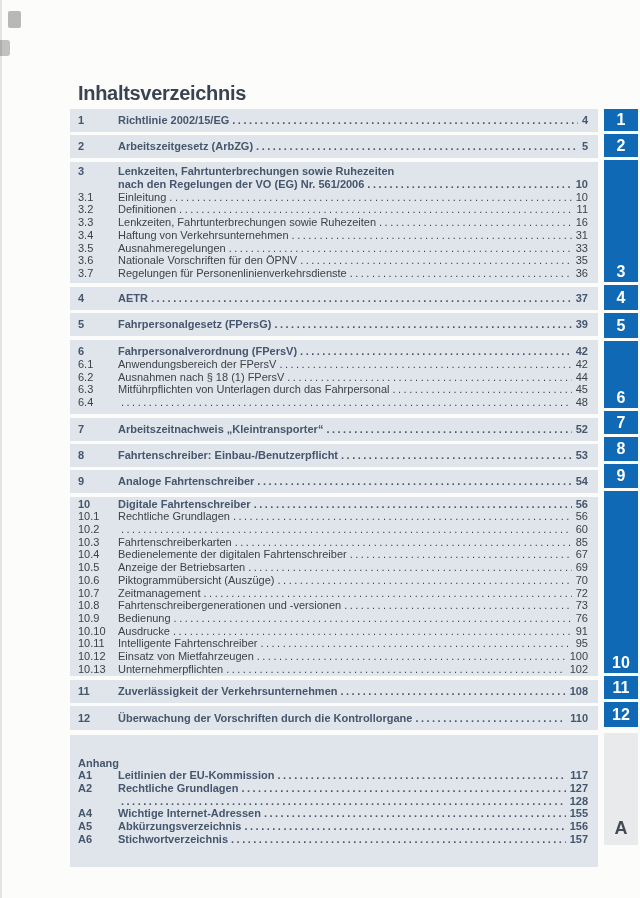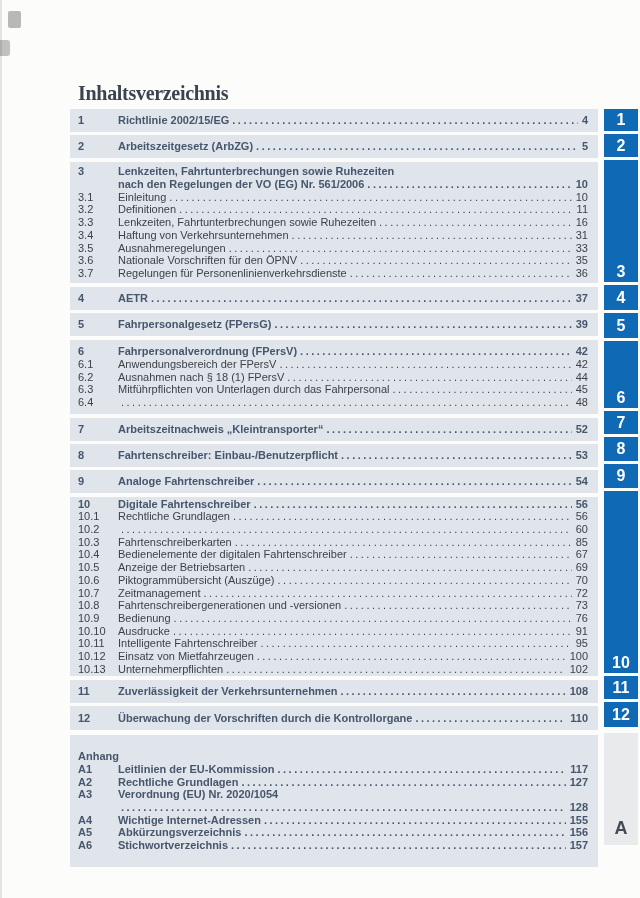--- a/index.html
+++ b/index.html
@@ -4,21 +4,21 @@
 <style>
   html,body{margin:0;padding:0;background:#fff;}
   .page{position:relative;width:640px;height:898px;background:#fcfcfb;overflow:hidden;
         font-family:"Liberation Sans",sans-serif;}
   .edge-shadow{position:absolute;left:0;top:0;width:2px;height:898px;background:#e4e4e4;}
   .scan-mark-1{position:absolute;left:8px;top:11px;width:13px;height:17px;
         background:rgba(40,40,40,.32);border-radius:2px;}
   .scan-mark-2{position:absolute;left:0;top:40px;width:10px;height:16px;
         background:rgba(40,40,40,.28);border-radius:0 3px 3px 0;}
   .title{position:absolute;left:78px;top:82px;margin:0;font-size:20px;font-weight:bold;
-        color:var(--title-col,#3a4450);letter-spacing:-0.3px;font-family:Liberation Serif, serif;}
+        color:var(--title-col,#3a4450);letter-spacing:-0.3px;}
   .band{position:absolute;left:70px;width:528px;background:var(--band-bg,#dfe5eb);
         display:flex;flex-direction:column;justify-content:center;}
   .row{display:flex;align-items:baseline;padding:0 10px 0 8px;font-size:11px;
         line-height:12.7px;color:var(--text-col,#3c4248);}
   .row.b{font-weight:bold;color:var(--head-col,#46566c);}
   .num{flex:none;width:40px;white-space:nowrap;}
   .rtitle{flex:none;white-space:nowrap;text-align:center;}
   .dots{flex:1;overflow:hidden;white-space:nowrap;letter-spacing:2.5px;margin:0 3px;}
   .rpage{flex:none;margin-left:1px;}
   .tab{position:absolute;left:604px;width:34px;background:var(--tab-blue,#0f69b5);
@@ -293,24 +293,20 @@
         <span class="dots">............................................................................................................................................................................................................................</span>
         <span class="rpage">117</span>
       </div>
       <div class="row b">
         <span class="num">A2</span>
         <span class="rtitle">Rechtliche Grundlagen</span>
         <span class="dots">............................................................................................................................................................................................................................</span>
         <span class="rpage">127</span>
       </div>
       <div class="row b">
-        <span class="num">A3</span>
-        <span class="rtitle">Verordnung (EU) Nr. 2020/1054</span>
-      </div>
-      <div class="row b">
         <span class="num"></span>
         <span class="dots">............................................................................................................................................................................................................................</span>
         <span class="rpage">128</span>
       </div>
       <div class="row b">
         <span class="num">A4</span>
         <span class="rtitle">Wichtige Internet-Adressen</span>
         <span class="dots">............................................................................................................................................................................................................................</span>
         <span class="rpage">155</span>
       </div>

